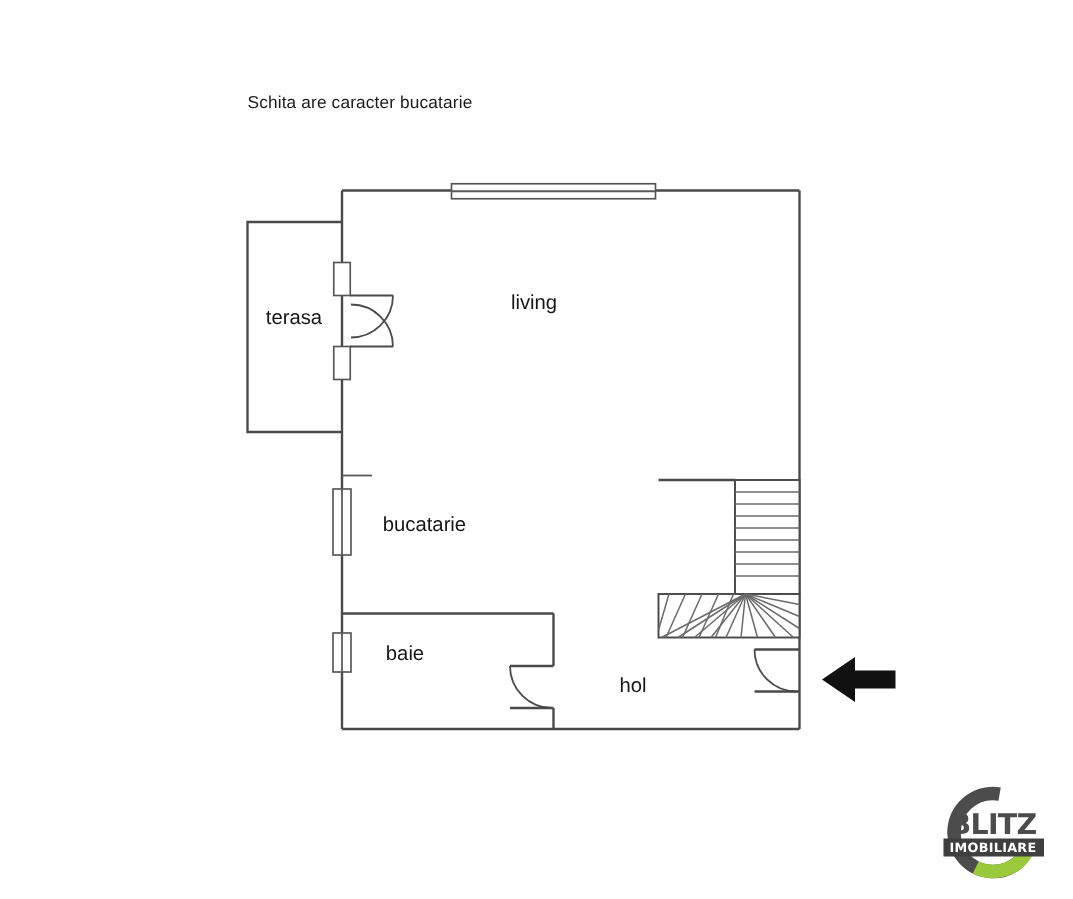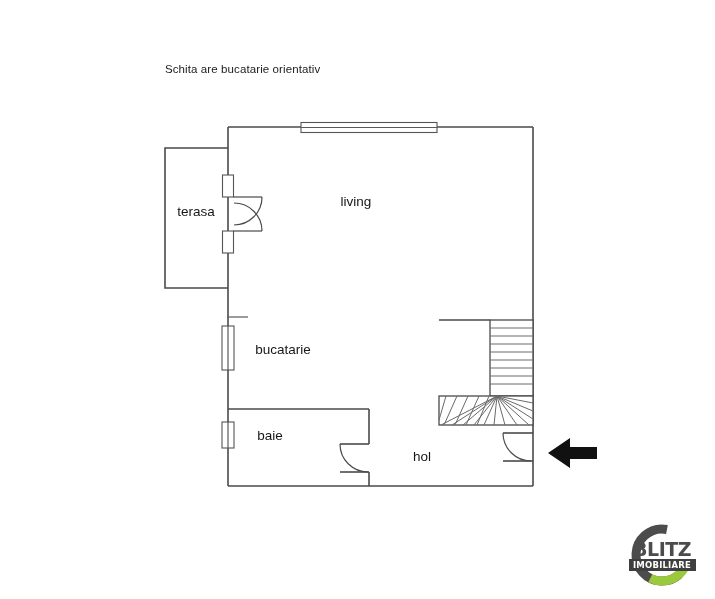--- a/index.html
+++ b/index.html
@@ -93,21 +93,21 @@
     font-size: 8.5px;
     fill: #ffffff;
     letter-spacing: 0.2px;
   }
 </style>
 </head>
 <body>
 
 <div id="page">
 
-  <div class="disclaimer">Schita are bucatarie orientativ</div>
+  <div class="disclaimer">Schita are caracter bucatarie</div>
 
   <svg id="plan-svg" width="715" height="599" viewBox="0 0 715 599">
 
     <g>
 
       <path class="wall" d="M 228 127 L 533 127"></path>
 
       <path class="wall" d="M 533 127 L 533 486"></path>
 
       <path class="wall" d="M 533 486 L 228 486"></path>

